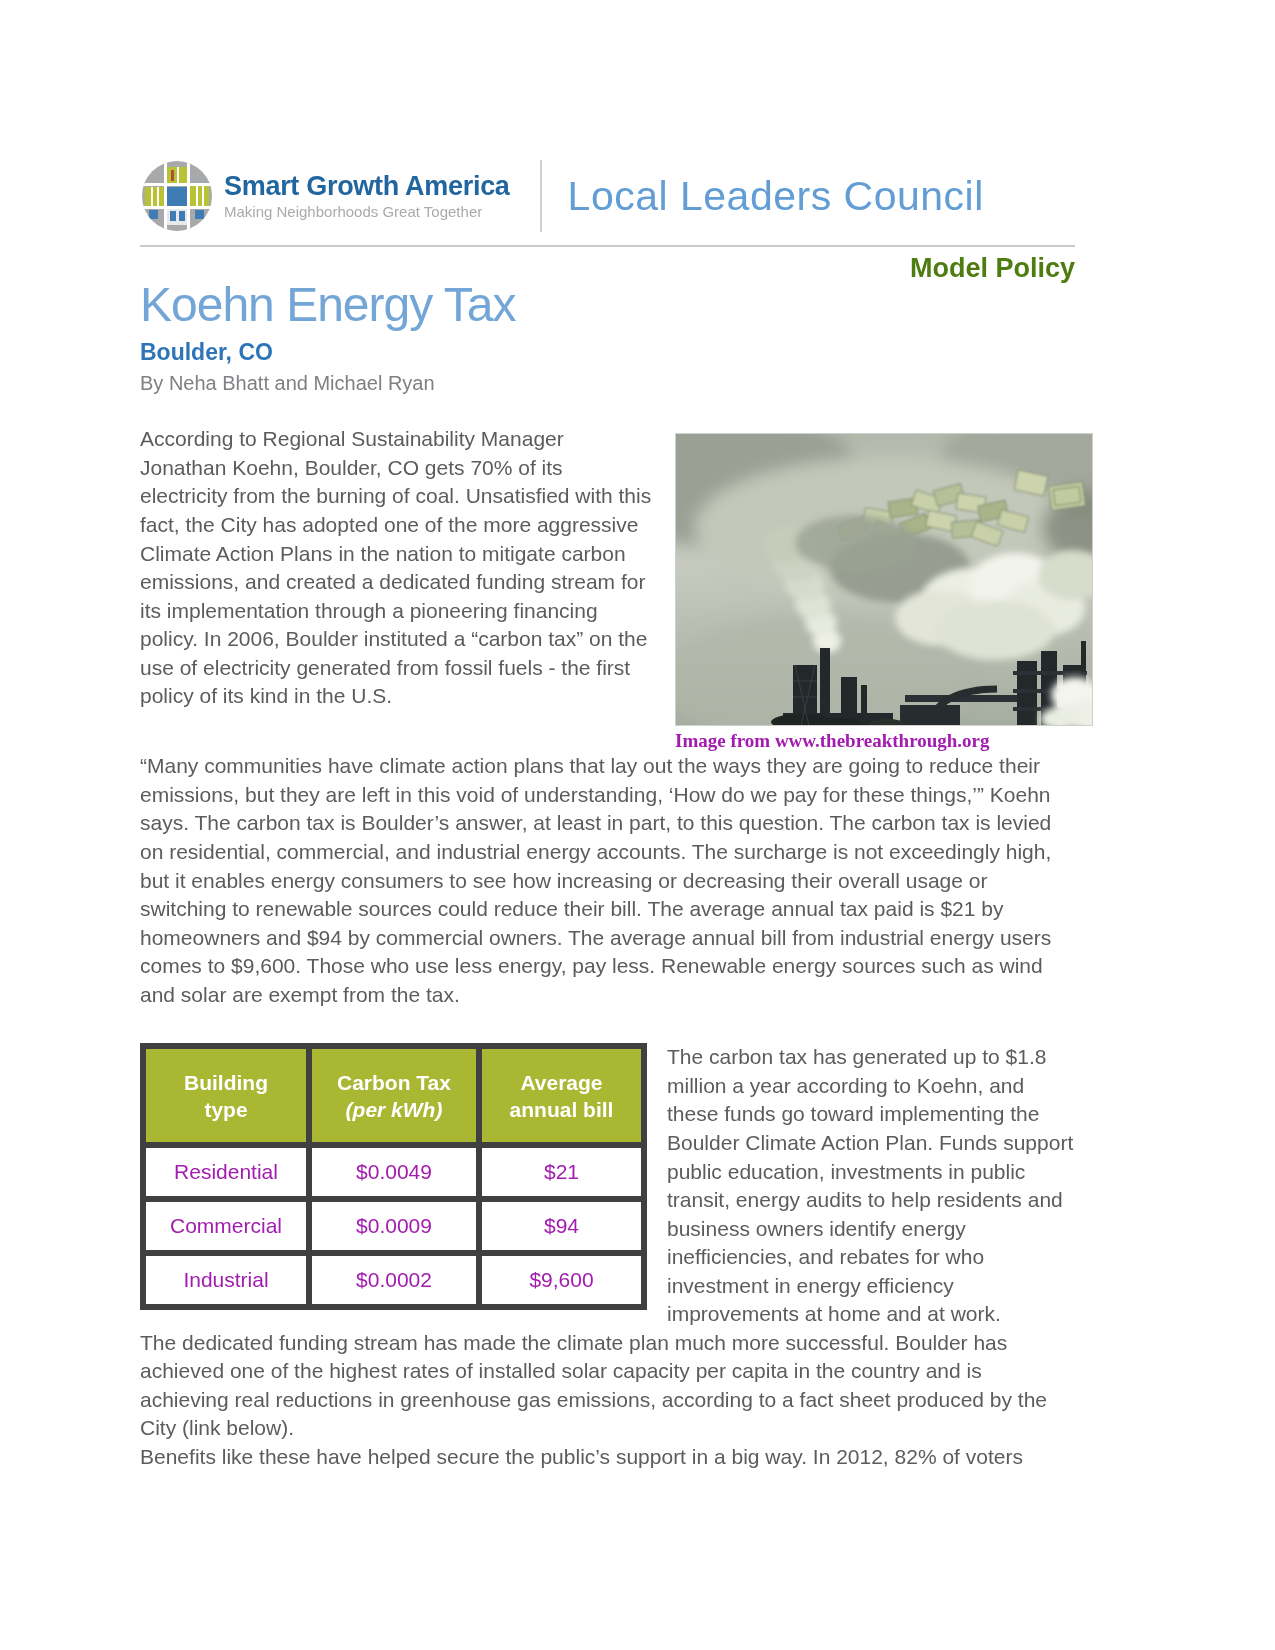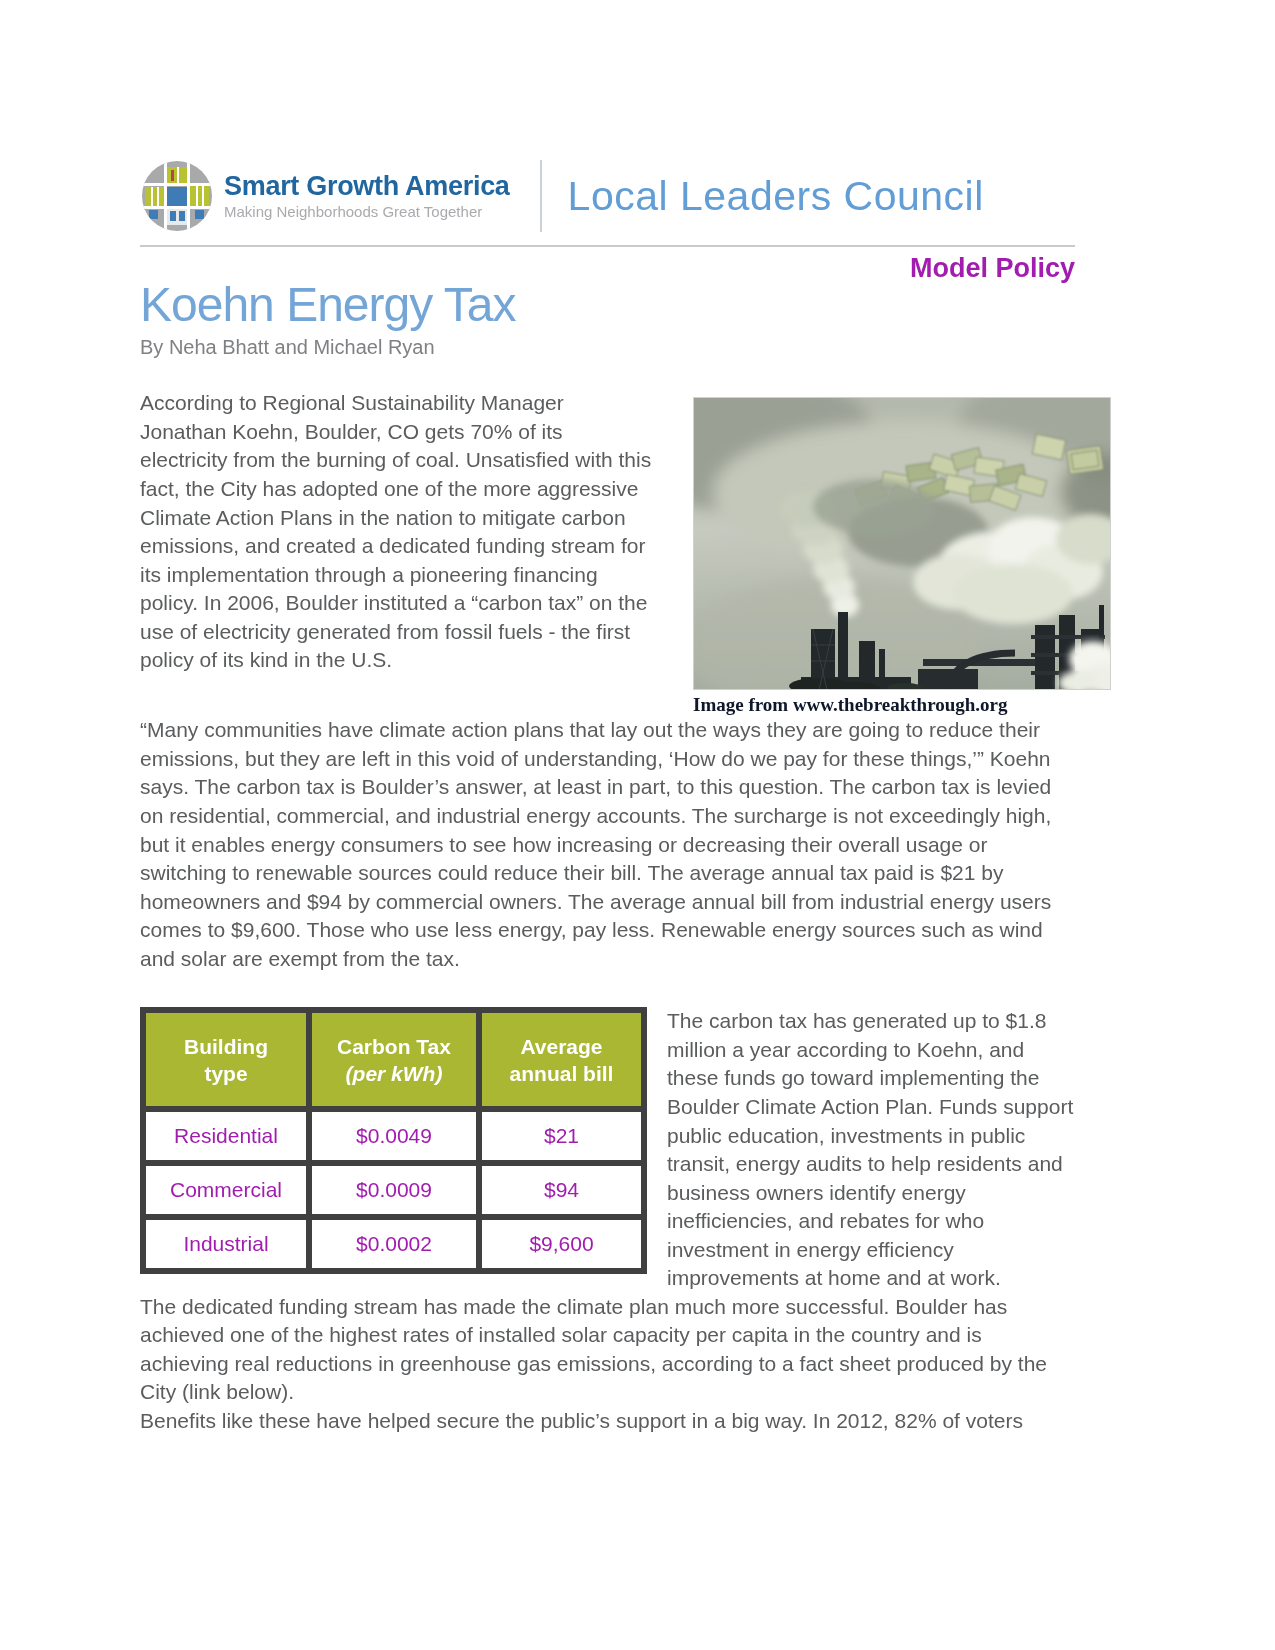--- a/index.html
+++ b/index.html
@@ -17,33 +17,33 @@
   .hdr{display:flex;align-items:center;height:82px;}
   .brand{display:flex;align-items:center;gap:10px;}
   .brand-text{display:flex;flex-direction:column;}
   .brand-name{font-size:27px;font-weight:bold;color:#21669f;letter-spacing:-0.3px;line-height:1.05;}
   .brand-tag{font-size:15px;color:#a8aaad;margin-top:3px;}
   .hdr-divider{width:2px;height:72px;background:#ccd1d5;margin:0 26px 0 30px;}
   .council{font-size:41px;font-weight:300;color:#629ed5;letter-spacing:0.5px;}
 
   .rule{border:none;border-top:2px solid #cacaca;margin:8px 0 0 0;}
 
-  .badge{margin-top:6px;text-align:right;font-size:27px;font-weight:bold;color:#a21caf;}
+  .badge{margin-top:6px;text-align:right;font-size:27px;font-weight:bold;color:#4d7c0f;}
 
   .title{margin:-4px 0 0 0;font-size:48px;font-weight:300;color:#73a5d6;letter-spacing:-1px;line-height:1.05;}
   .subtitle{margin:9px 0 0 0;font-size:23px;font-weight:bold;color:#2d75b8;}
   .byline{margin-top:6px;font-size:20px;color:#7e8083;}
 
   p.body{font-size:21px;line-height:1.36;margin:0;color:#5a5c5e;}
 
-  .intro-row{display:flex;gap:38px;margin-top:30px;align-items:flex-start;}
+  .intro-row{display:flex;gap:20px;margin-top:30px;align-items:flex-start;}
   .intro-col{width:515px;flex:0 0 auto;}
   .figure{flex:0 0 auto;width:418px;margin:8px 0 0 0;}
   .figure svg{display:block;}
-  .figcaption{margin-top:4px;font-family:"Liberation Serif", serif;font-weight:600;font-size:19px;color:#0f172a;}
+  .figcaption{margin-top:4px;font-family:"Liberation Serif", serif;font-weight:600;font-size:19px;color:#a21caf;}
 
   .quote-para{margin-top:22px;}
 
   .table-row{display:flex;gap:20px;margin-top:34px;align-items:flex-start;}
   table.rates{border-collapse:collapse;width:501px;table-layout:fixed;flex:0 0 auto;}
   table.rates th, table.rates td{border:6px solid #404040;}
   table.rates th{
     background:#a9b733;color:#ffffff;font-weight:bold;font-size:21px;
     height:93px;vertical-align:middle;text-align:center;line-height:1.3;padding:0 6px;
   }
@@ -98,20 +98,21 @@
       </div>
       <div class="hdr-divider"></div>
       <div class="council">Local Leaders Council</div>
     </div>
 
     <hr class="rule">
 
     <div class="badge">Model Policy</div>
 
     <h1 class="title">Koehn Energy Tax</h1>
+    <h2 class="subtitle">Boulder, CO</h2>
     <div class="byline">By Neha Bhatt and Michael Ryan</div>
 
     <div class="intro-row">
       <p class="body intro-col">According to Regional Sustainability Manager Jonathan Koehn, Boulder, CO gets 70% of its electricity from the burning of coal.  Unsatisfied with this fact, the City has adopted one of the more aggressive Climate Action Plans in the nation to mitigate carbon emissions, and created a dedicated funding stream for its implementation through a pioneering financing policy.  In 2006, Boulder instituted a “carbon tax” on the use of electricity generated from fossil fuels - the first policy of its kind in the U.S.</p>
       <figure class="figure">
         <svg width="418" height="293" viewBox="0 0 418 293">
           <defs>
             <linearGradient id="sky" x1="0" y1="0" x2="0" y2="1">
               <stop offset="0" stop-color="#b3b9ac"></stop>
               <stop offset="0.45" stop-color="#c6cabf"></stop>

